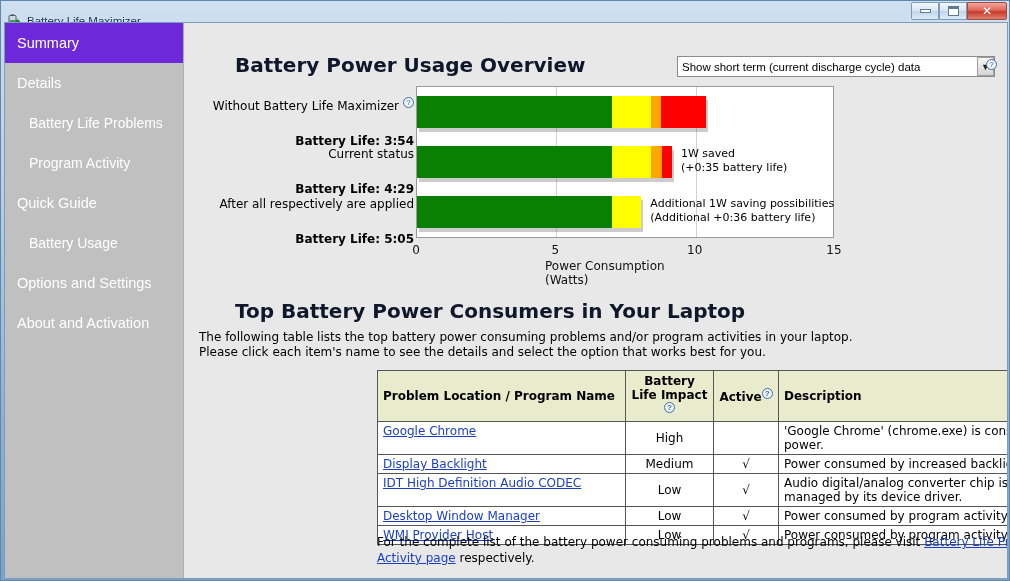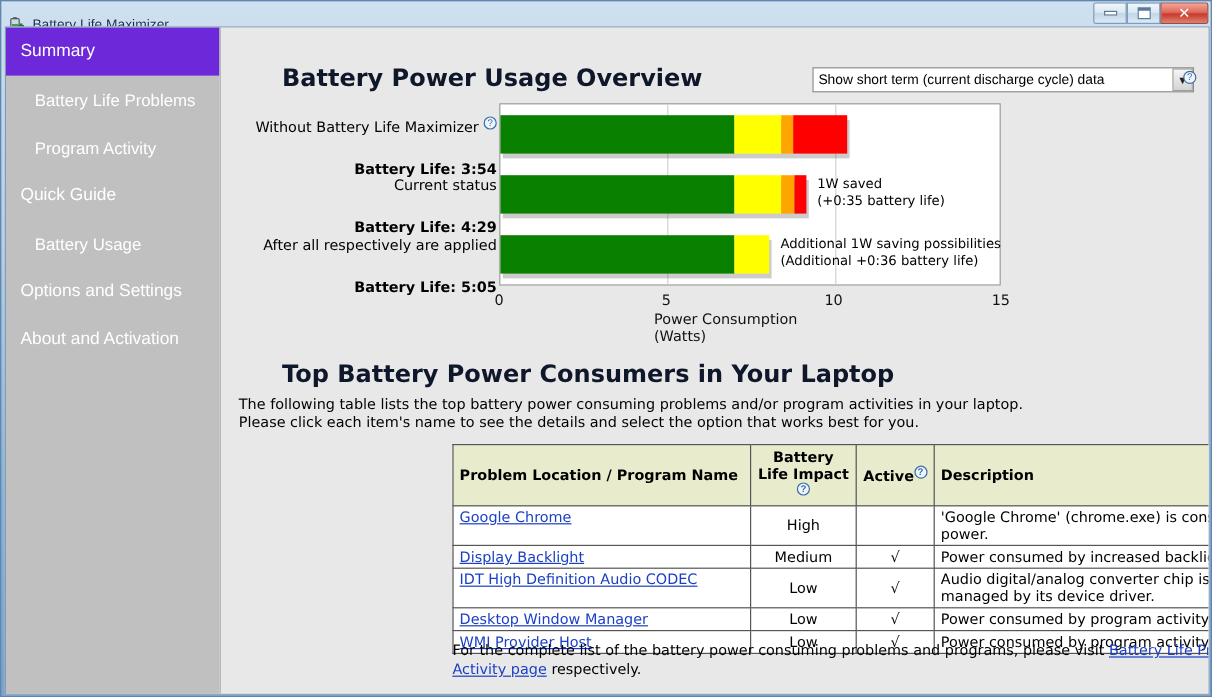--- a/index.html
+++ b/index.html
@@ -164,20 +164,23 @@
         <span>✕</span>
       </div>
     </div>
   </div>
 
   <div class="client">
 
     <nav class="sidebar" id="sidebar">
         <div class="nav-item active">
           <span>Summary</span>
+        </div>
+        <div class="nav-item">
+          <span>Details</span>
         </div>
         <div class="nav-item sub">
           <span>Battery Life Problems</span>
         </div>
         <div class="nav-item sub">
           <span>Program Activity</span>
         </div>
         <div class="nav-item">
           <span>Quick Guide</span>
         </div>

